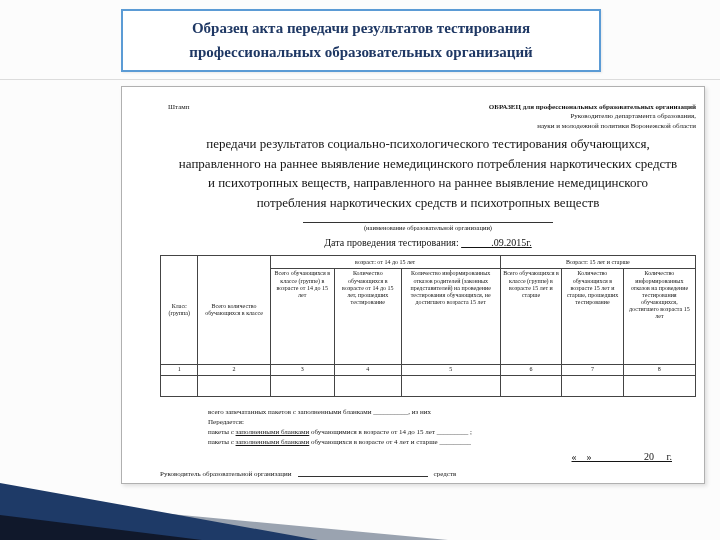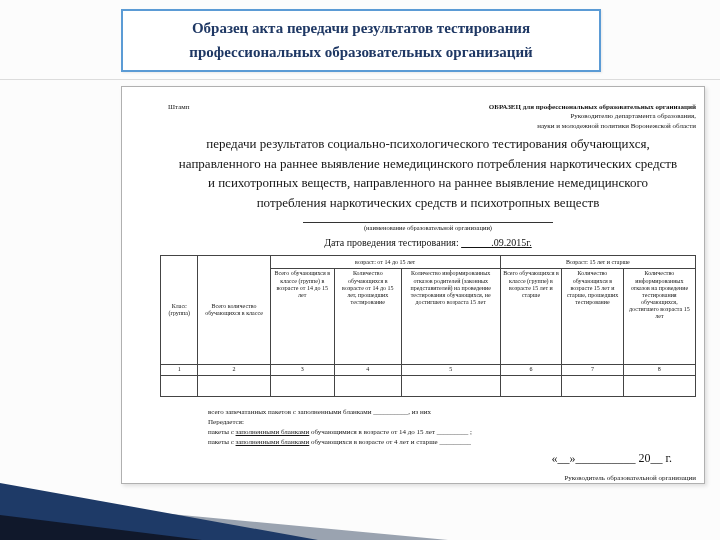--- a/index.html
+++ b/index.html
@@ -45,23 +45,23 @@
     text-align:center; vertical-align:top; padding:1px 2px; word-wrap:break-word;
   }
   tr.r-group td { height:13px; vertical-align:middle; }
   tr.r-sub td { height:96px; }
   tr.r-num td { height:10px; }
   tr.r-empty td { height:21px; }
 
   .transfer { margin-top:10px; margin-left:48px; font-size:7px; line-height:1.45; }
   .transfer .u { text-decoration:underline; }
 
-  .date-stamp { text-align:right; margin-top:4px; margin-right:24px; font-size:12px; }
+  .date-stamp { text-align:right; margin-top:4px; margin-right:24px; font-size:10px;text-decoration:underline; }
 
-  .doc-footer { display:flex; align-items:flex-end; margin-top:8px; font-size:7px;flex-direction:column; }
+  .doc-footer { display:flex; align-items:flex-end; margin-top:8px; font-size:7px; }
   .doc-footer .fill { width:130px; border-bottom:1px solid #333; margin:0 6px 1px 6px; height:6px; }
 
   .footnote { margin-top:9px; font-size:6.5px; }
 
   .deco { position:absolute; left:0; bottom:0; width:720px; height:540px; z-index:1; pointer-events:none; }
 </style>
 </head>
 <body>
 
 <div class="slide">

